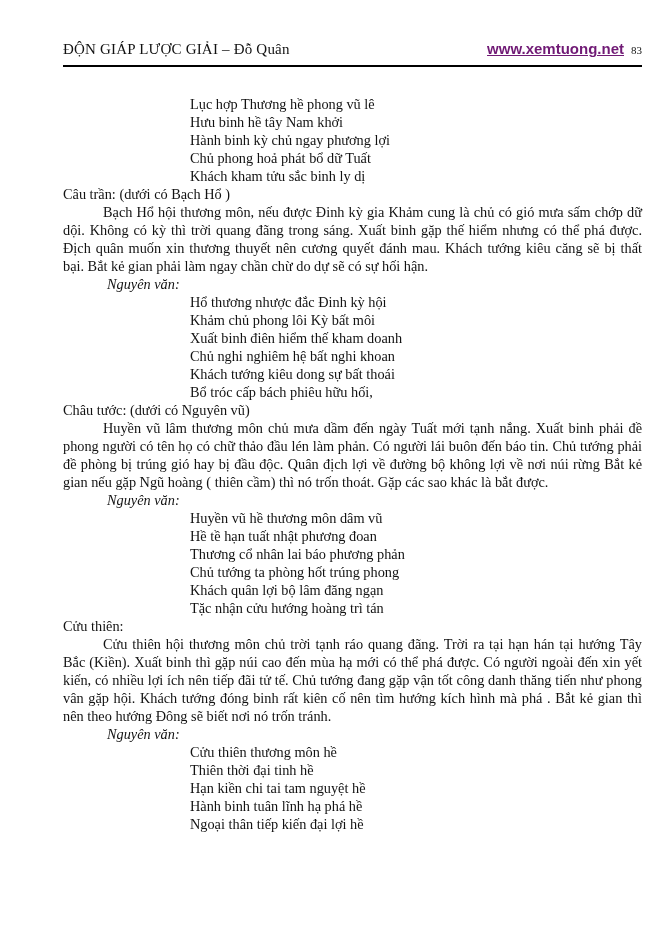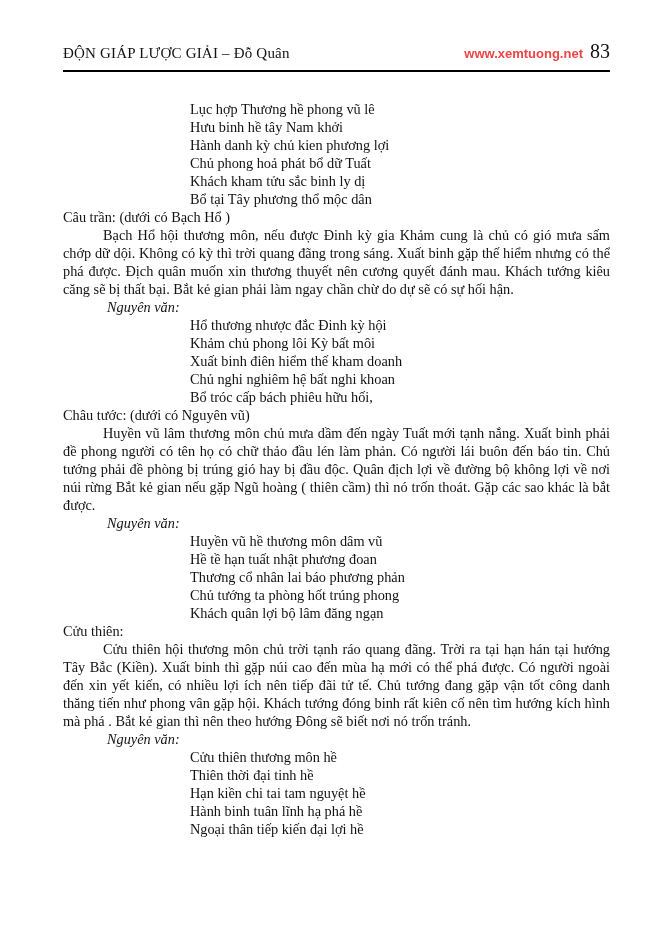--- a/index.html
+++ b/index.html
@@ -2,43 +2,44 @@
 <html><head>
 <meta charset="utf-8">
 <style>
   html,body { margin:0; padding:0; background:#e8e8e8; }
   .page {
     position:relative;
     width:669px; height:947px;
     margin:0 auto;
     background:#ffffff;
     box-sizing:border-box;
-    padding:40px 59px 0 63px;
+    padding:40px 27px 0 63px;
     font-family:"Liberation Serif", serif;
     font-size:14.3px;
     color:#121212;
     overflow:hidden;
   }
   .header {
     display:flex;
     justify-content:space-between;
     align-items:baseline;
     font-size:15px;
     white-space:nowrap;
   }
   .doc-title { letter-spacing:0.2px; }
   .header-right { display:flex; align-items:baseline; gap:7px; }
   .site-link {
     font-family:"Liberation Sans", sans-serif;
     font-weight:bold;
-    font-size:13px;
-    color:#ef4444;
+    font-size:15px;
+    color:#701a75;
+    text-decoration:underline;
     cursor:pointer;
   }
-  .page-num { font-size:20px; }
+  .page-num { font-size:11px; }
   .rule {
     border:none;
     border-top:2px solid #000;
     margin:7px 0 13px 0;
   }
   .content { line-height:18px;margin-top:28px; }
   .verse-block { margin-left:127px; }
   .verse-line { white-space:nowrap; }
   .label-line b { font-weight:normal; }
   .para {
@@ -61,53 +62,54 @@
     </span>
   </div>
 
   <hr class="rule">
 
   <div class="content">
 
     <div class="verse-block">
       <div class="verse-line">Lục hợp Thương hề phong vũ lê</div>
       <div class="verse-line">Hưu binh hề tây Nam khởi</div>
-      <div class="verse-line">Hành danh kỳ chủ kien phương lợi</div>
+      <div class="verse-line">Hành binh kỳ chủ ngay phương lợi</div>
       <div class="verse-line">Chủ phong hoả phát bổ dữ Tuất</div>
       <div class="verse-line">Khách kham tửu sắc binh ly dị</div>
-      <div class="verse-line">Bổ tại Tây phương thổ mộc dân</div>
     </div>
 
     <div class="section">
       <div class="label-line">
         <b>Câu trần:</b><span> (dưới có Bạch Hổ )</span>
       </div>
       <p class="para">Bạch Hổ hội thương môn, nếu được Đinh kỳ gia Khảm cung là chủ có gió mưa sấm chớp dữ dội. Không có kỳ thì trời quang đãng trong sáng. Xuất binh gặp thế hiểm nhưng có thể phá được. Địch quân muốn xin thương thuyết nên cương quyết đánh mau. Khách tướng kiêu căng sẽ bị thất bại. Bắt kẻ gian phải làm ngay chần chừ do dự sẽ có sự hối hận.</p>
       <div class="nguyen-van">Nguyên văn:</div>
       <div class="verse-block">
         <div class="verse-line">Hổ thương nhược đắc Đinh kỳ hội</div>
         <div class="verse-line">Khảm chủ phong lôi Kỳ bất môi</div>
         <div class="verse-line">Xuất binh điên hiểm thế kham doanh</div>
         <div class="verse-line">Chủ nghi nghiêm hệ bất nghi khoan</div>
+        <div class="verse-line">Khách tướng kiêu dong sự bất thoái</div>
         <div class="verse-line">Bổ tróc cấp bách phiêu hữu hối,</div>
       </div>
     </div>
 
     <div class="section">
       <div class="label-line">
         <b>Châu tước:</b><span> (dưới có Nguyên vũ)</span>
       </div>
       <p class="para">Huyền vũ lâm thương môn chủ mưa dầm đến ngày Tuất mới tạnh nắng. Xuất binh phải đề phong người có tên họ có chữ thảo đầu lén làm phản. Có người lái buôn đến báo tin. Chủ tướng phải đề phòng bị trúng gió hay bị đầu độc. Quân địch lợi về đường bộ không lợi về nơi núi rừng Bắt kẻ gian nếu gặp Ngũ hoàng ( thiên cầm) thì nó trốn thoát. Gặp các sao khác là bắt được.</p>
       <div class="nguyen-van">Nguyên văn:</div>
       <div class="verse-block">
         <div class="verse-line">Huyền vũ hề thương môn dâm vũ</div>
         <div class="verse-line">Hề tề hạn tuất nhật phương đoan</div>
         <div class="verse-line">Thương cổ nhân lai báo phương phản</div>
         <div class="verse-line">Chủ tướng ta phòng hốt trúng phong</div>
         <div class="verse-line">Khách quân lợi bộ lâm đăng ngạn</div>
+        <div class="verse-line">Tặc nhận cửu hướng hoàng trì tán</div>
       </div>
     </div>
 
     <div class="section">
       <div class="label-line">
         <b>Cửu thiên:</b><span></span>
       </div>
       <p class="para">Cửu thiên hội thương môn chủ trời tạnh ráo quang đãng. Trời ra tại hạn hán tại hướng Tây Bắc (Kiền). Xuất binh thì gặp núi cao đến mùa hạ mới có thể phá được. Có người ngoài đến xin yết kiến, có nhiều lợi ích nên tiếp đãi tử tế. Chủ tướng đang gặp vận tốt công danh thăng tiến như phong vân gặp hội. Khách tướng đóng binh rất kiên cố nên tìm hướng kích hình mà phá . Bắt kẻ gian thì nên theo hướng Đông sẽ biết nơi nó trốn tránh.</p>
       <div class="nguyen-van">Nguyên văn:</div>
       <div class="verse-block">

